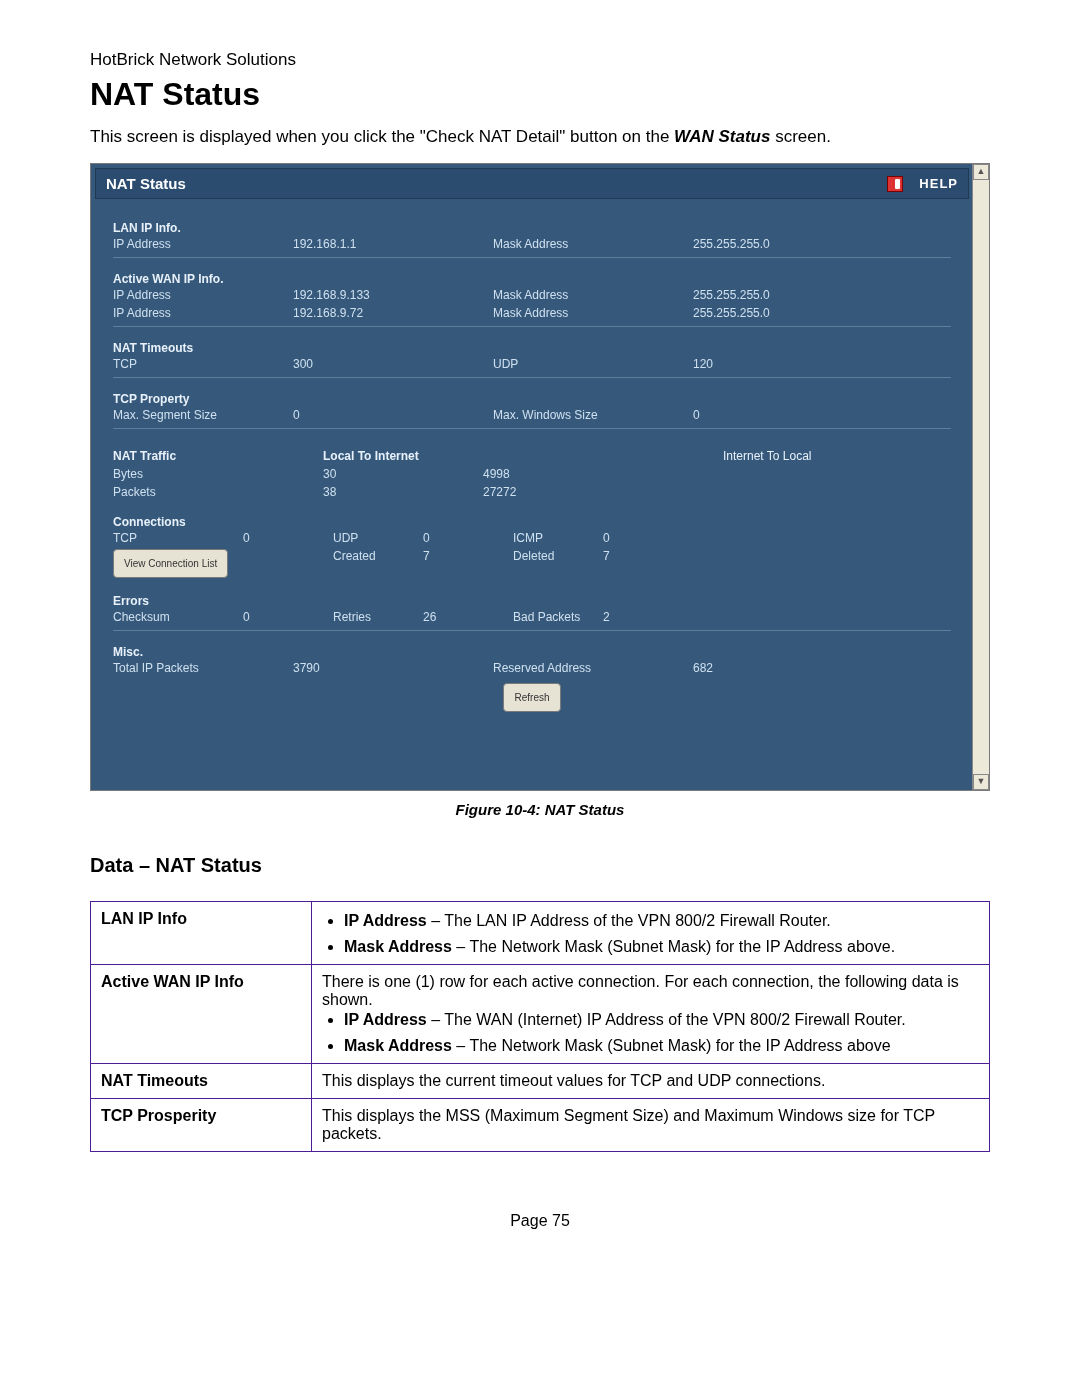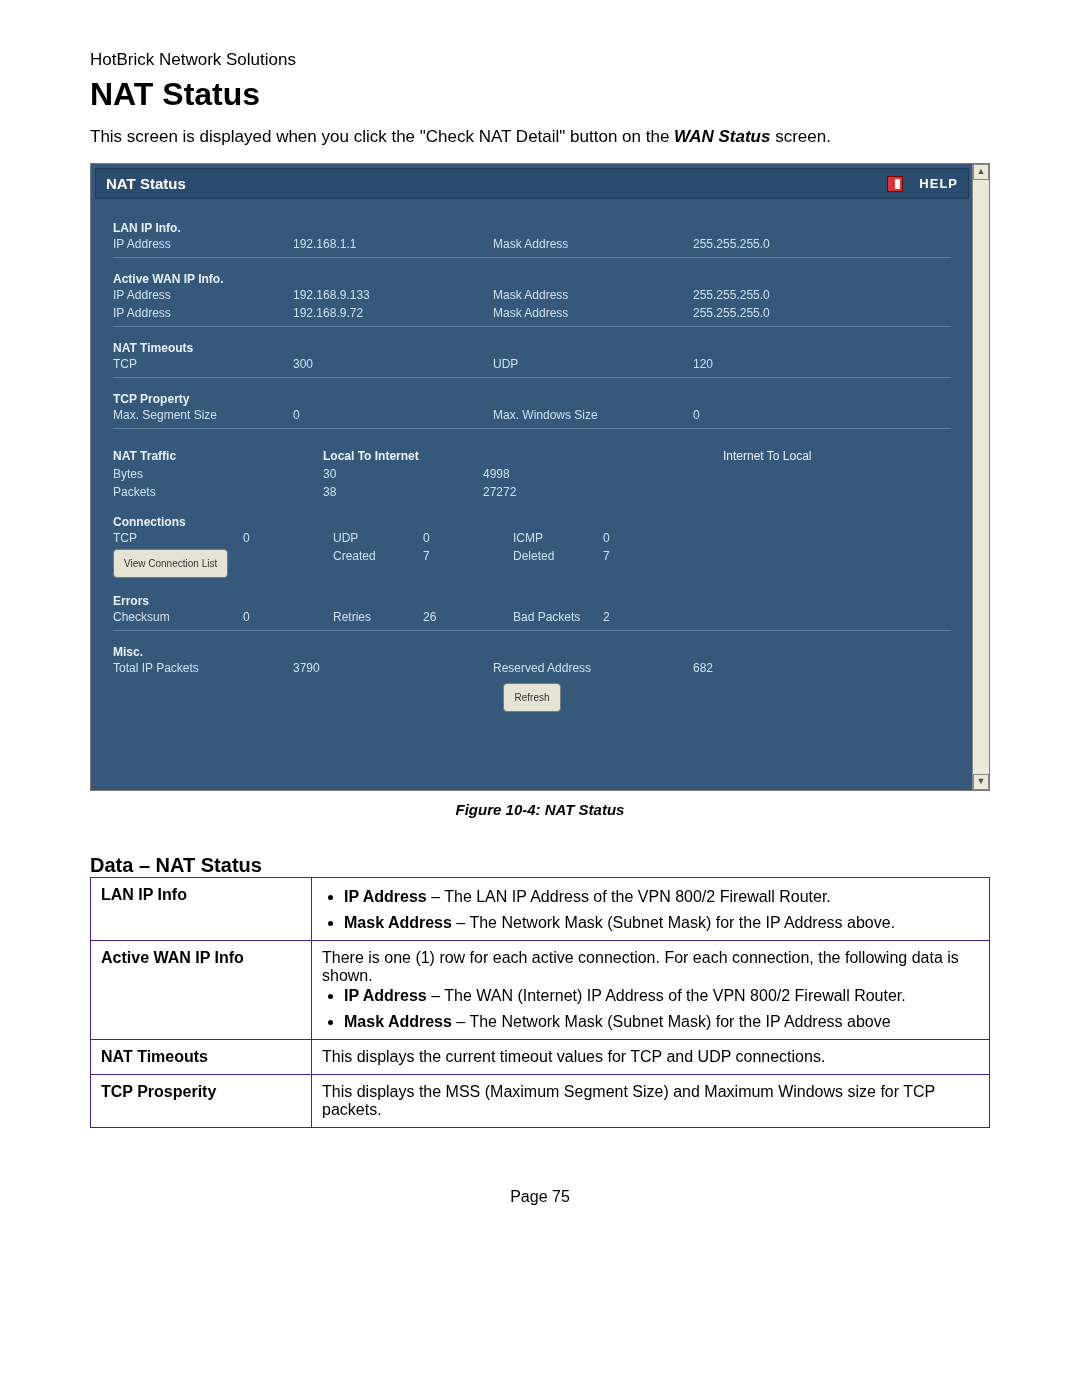--- a/index.html
+++ b/index.html
@@ -25,21 +25,21 @@
   .row4{display:grid;grid-template-columns:180px 200px 200px 1fr;padding:2px 0}
   .hr{border-top:1px solid #5e7e9c;margin:4px 0}
   .cols6{display:grid;grid-template-columns:130px 90px 90px 90px 90px 90px 90px;padding:2px 0}
   .row-traffic-head{display:grid;grid-template-columns:210px 230px 170px 1fr;padding:2px 0}
   .row-traffic{display:grid;grid-template-columns:210px 160px 170px 1fr;padding:2px 0}
   .btn{display:inline-block;background:#e6e3d5;border:1px solid #7a7a7a;color:#333;font-size:10px;padding:8px 10px;border-radius:4px}
   .btn-row{text-align:center;padding:6px 0 14px 0}
   .conn-btn-cell{grid-column:1/3}
   .bodypad-bottom{height:50px}
   .caption{text-align:center;font-weight:bold;font-style:italic;font-size:15px;margin:10px 0 36px 0}
-  h2{font-size:20px;margin:0 0 0 0}
+  h2{font-size:20px;margin:0 0 24px 0}
   table.data{width:100%;border-collapse:collapse;font-size:16px}
   table.data td{border:1px solid #4c1d95;padding:8px 10px;vertical-align:top}
   table.data td.k{width:200px;font-weight:bold}
   table.data ul{margin:0;padding-left:22px}
   table.data li{margin:2px 0 8px 0}
   table.data li:last-child{margin-bottom:0}
   .li-b{font-weight:bold}
   .footer{text-align:center;font-size:16px;margin-top:60px}
 </style>
 </head>

